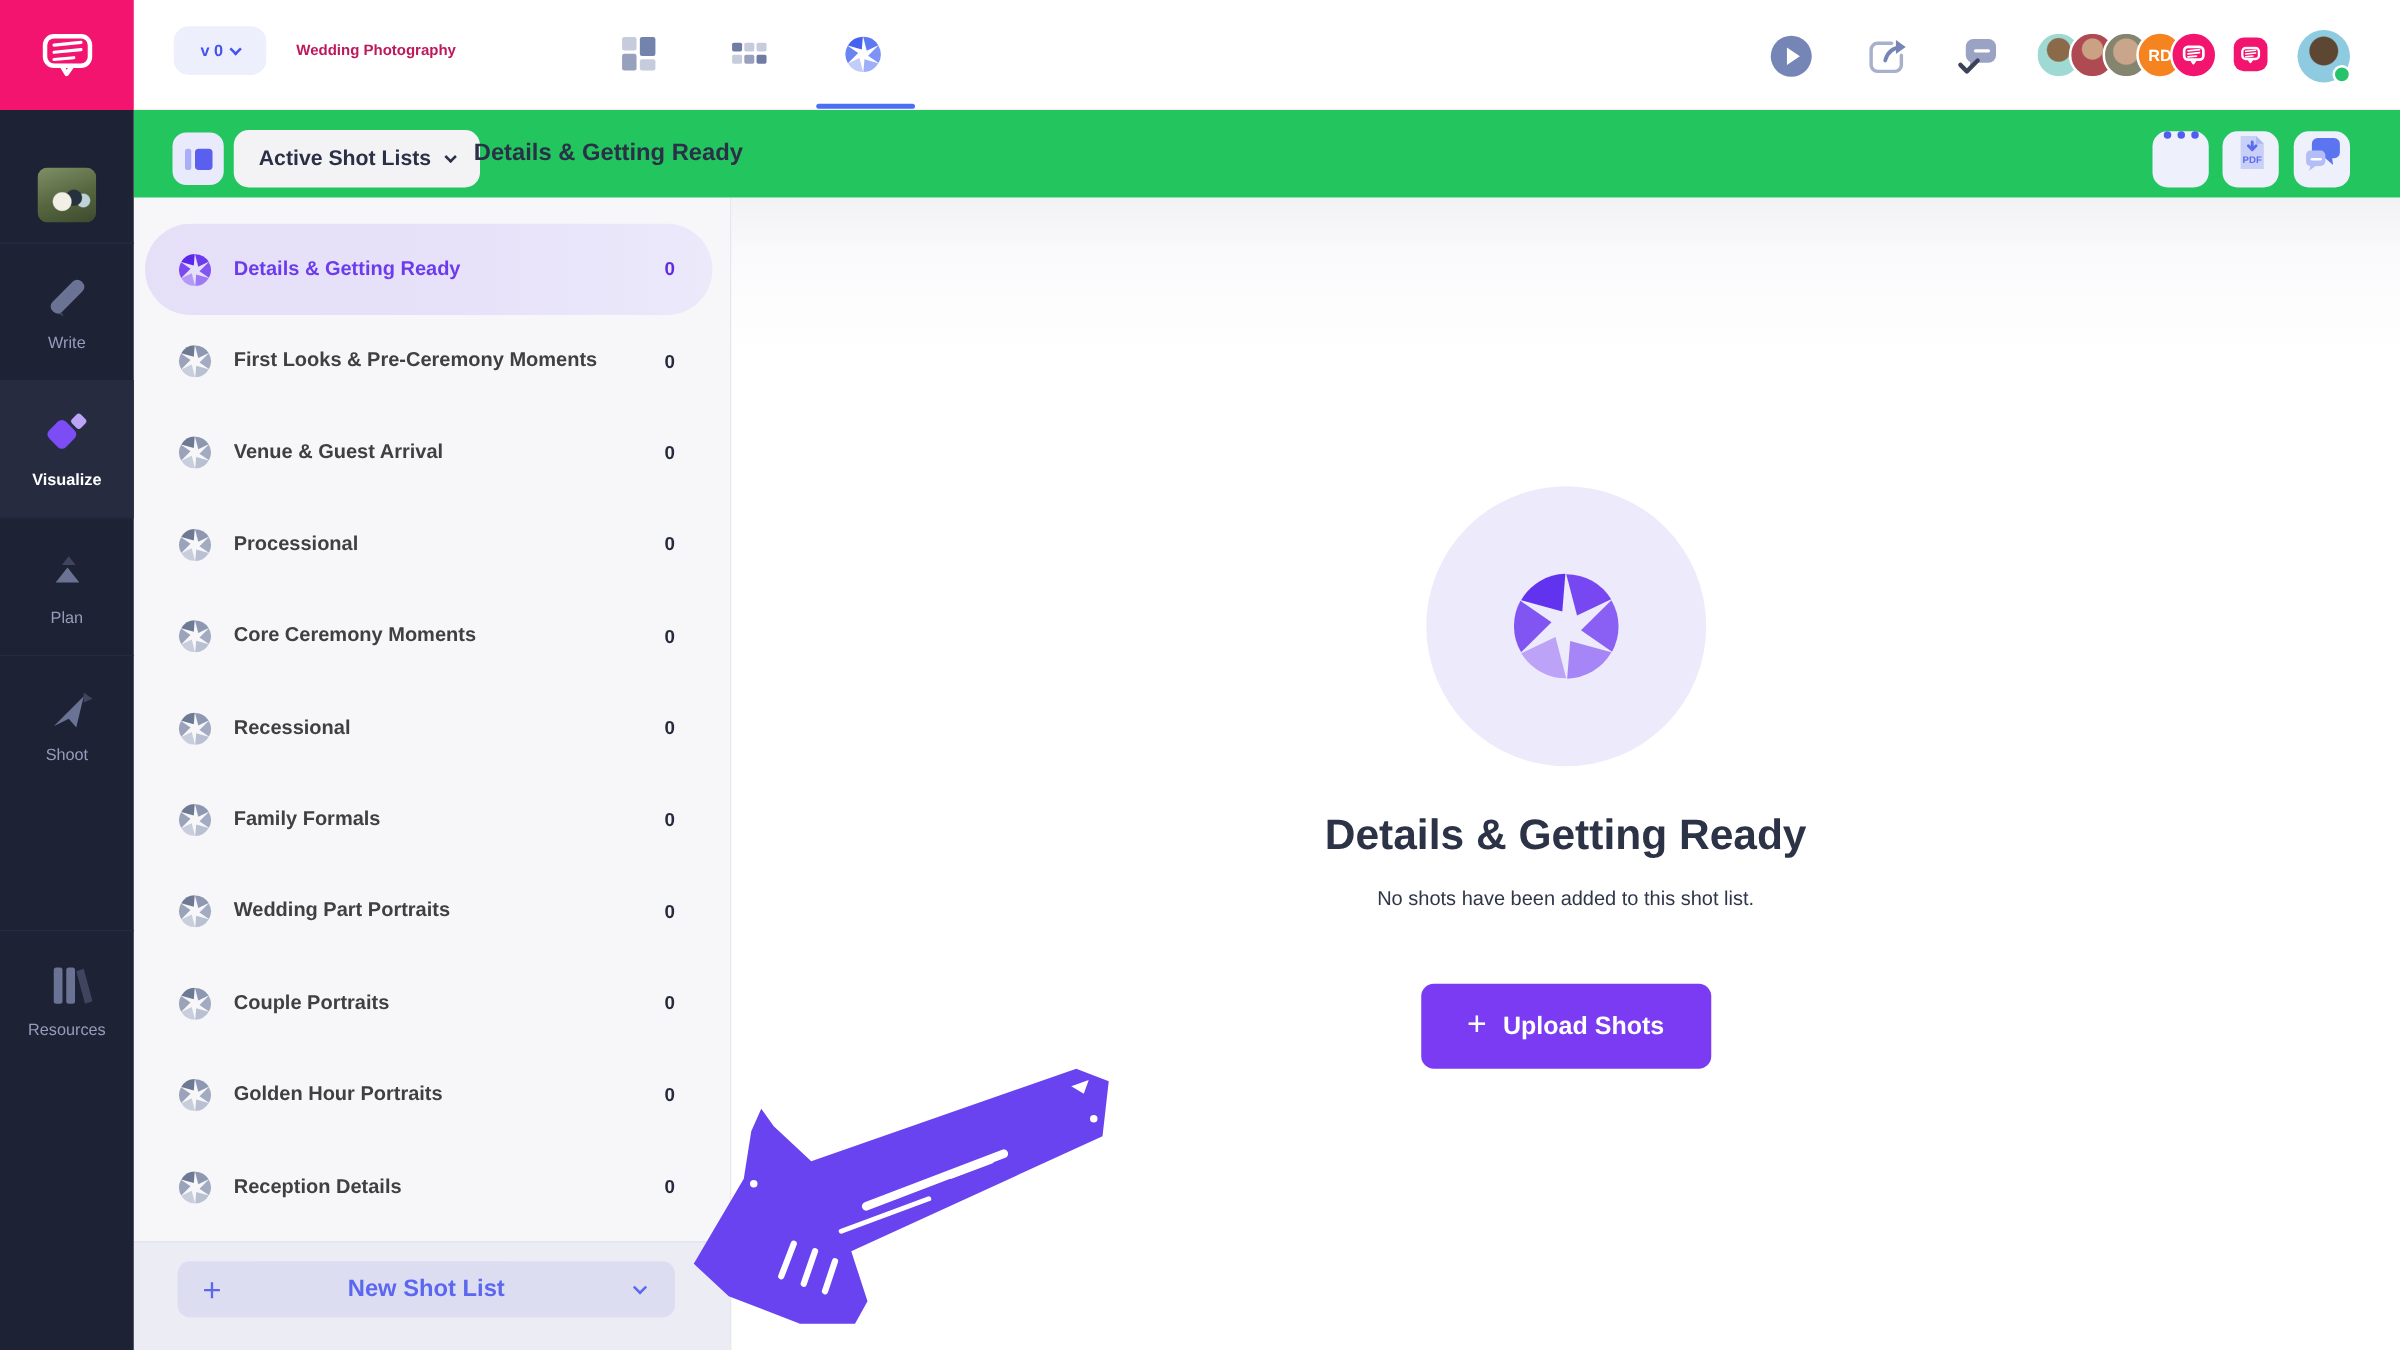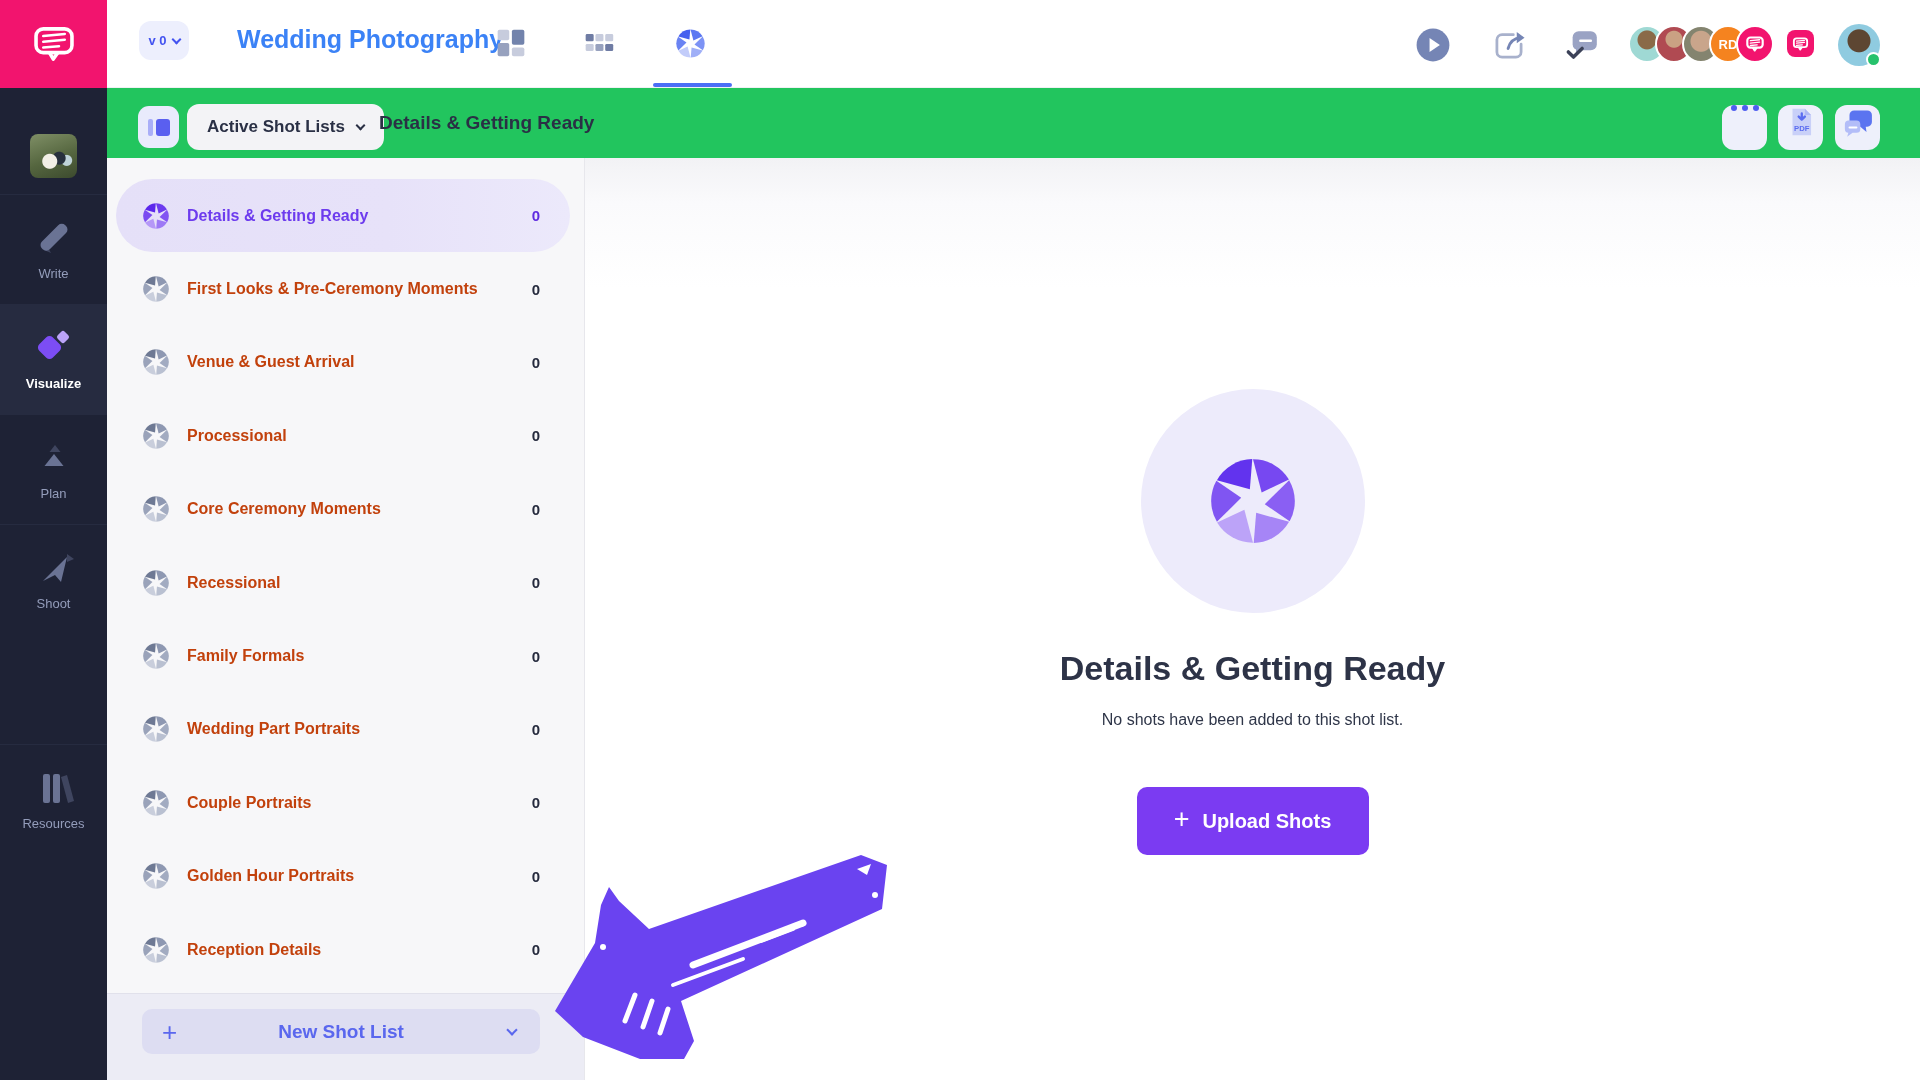--- a/index.html
+++ b/index.html
@@ -5,27 +5,27 @@
   html,body{margin:0;padding:0;background:#e8e8e8;}
   *{box-sizing:border-box;}
   .stage{position:relative;width:1920px;height:1080px;background:#fff;overflow:hidden;
          font-family:"Liberation Sans",sans-serif;color:#2A3045;}
 
   
   .header{position:absolute;left:0;top:0;width:1920px;height:88px;background:#fff;
           border-bottom:1px solid #F0F0F4;z-index:6;}
   .logo-block{position:absolute;left:0;top:0;width:107px;height:88px;background:#F2146E;
               display:flex;align-items:center;justify-content:center;cursor:pointer;}
-  .version-chip{position:absolute;left:139px;top:21px;width:50px;height:39px;background:#EDEFFD;
+  .version-chip{position:absolute;left:139px;top:21px;width:74px;height:39px;background:#EDEFFD;
                 border-radius:12px;color:#4353F0;font-size:13px;font-weight:700;
                 display:flex;align-items:center;justify-content:center;gap:6px;}
   .chev{width:7px;height:7px;border-right:2px solid currentColor;border-bottom:2px solid currentColor;
         transform:rotate(45deg);margin-top:-3px;}
   .proj-title{position:absolute;left:237px;top:0;height:79px;display:flex;align-items:center;
-              font-size:25px;font-weight:600;color:#3b82f6;}
+              font-size:12px;font-weight:600;color:#be185d;}
   .tab{position:absolute;top:22px;width:42px;height:42px;display:flex;align-items:center;
        justify-content:center;cursor:pointer;}
   .tab-underline{position:absolute;left:653px;top:83px;width:79px;height:4px;background:#4C6EF5;
                  border-radius:2px;}
   .hbtn{position:absolute;top:25px;width:40px;height:40px;display:flex;align-items:center;
         justify-content:center;cursor:pointer;}
   .avatars{position:absolute;left:1628px;top:25px;width:146px;height:38px;}
   .av{position:absolute;top:0;width:38px;height:38px;border-radius:50%;border:2px solid #fff;
       overflow:hidden;display:flex;align-items:center;justify-content:center;cursor:pointer;}
   .av1{left:0;z-index:1;background:radial-gradient(circle at 50% 38%,#8a6a48 0 9px,#9FD9D4 10px);}
@@ -73,21 +73,21 @@
            border-top:1px solid #3A4056;}
   .powered .u{text-decoration:underline;cursor:pointer;}
 
   
   .panel{position:absolute;left:107px;top:158px;width:478px;height:922px;background:#F7F7F9;
          border-right:1px solid #E7E7EC;z-index:2;}
   .rows{position:absolute;left:9px;right:14px;top:21px;}
   .row{height:73.4px;display:flex;align-items:center;padding:0 30px 0 26px;border-radius:37px;cursor:pointer;}
   .row .ap{width:28px;height:28px;margin-right:17px;flex:none;}
   .row .ap-purple{display:none;}
-  .row .lbl{flex:1;font-size:16px;font-weight:600;color:#c2410c;}
+  .row .lbl{flex:1;font-size:16px;font-weight:600;color:#404040;}
   .row .cnt{font-size:15px;font-weight:700;color:#262B3E;}
   .row.active{background:linear-gradient(90deg,#E5E0F8 0%,#E7E2F9 60%,#ECE9FB 100%);}
   .row.active .ap-purple{display:block;}
   .row.active .lbl{color:#6D3BEE;}
   .row.active .cnt{color:#5F2BE0;}
   .panel-footer{position:absolute;left:0;right:0;bottom:0;height:87px;background:#ECECF5;
                 border-top:1px solid #E1E1EB;}
   .new-btn{position:absolute;left:35px;top:15px;width:398px;height:45px;background:#DDDDF2;
            border-radius:10px;color:#5A67EE;font-size:19px;font-weight:600;display:flex;
            align-items:center;justify-content:center;cursor:pointer;}

